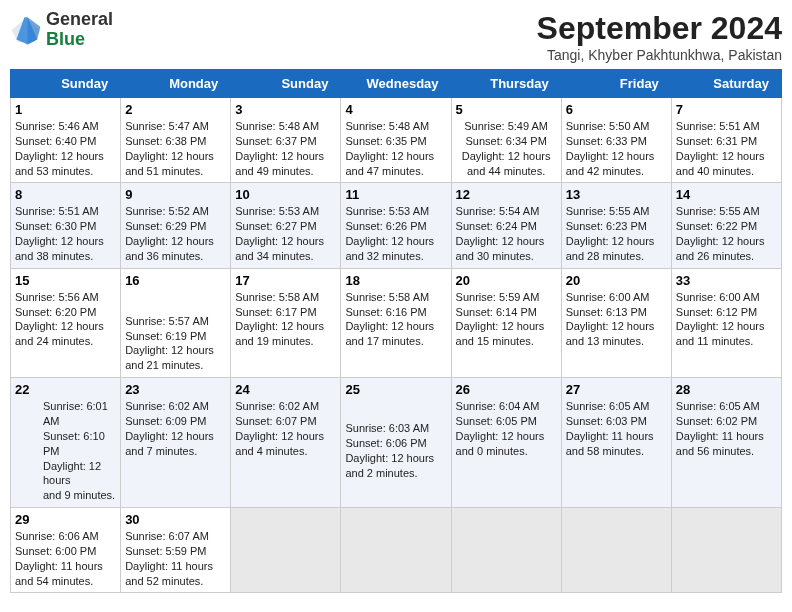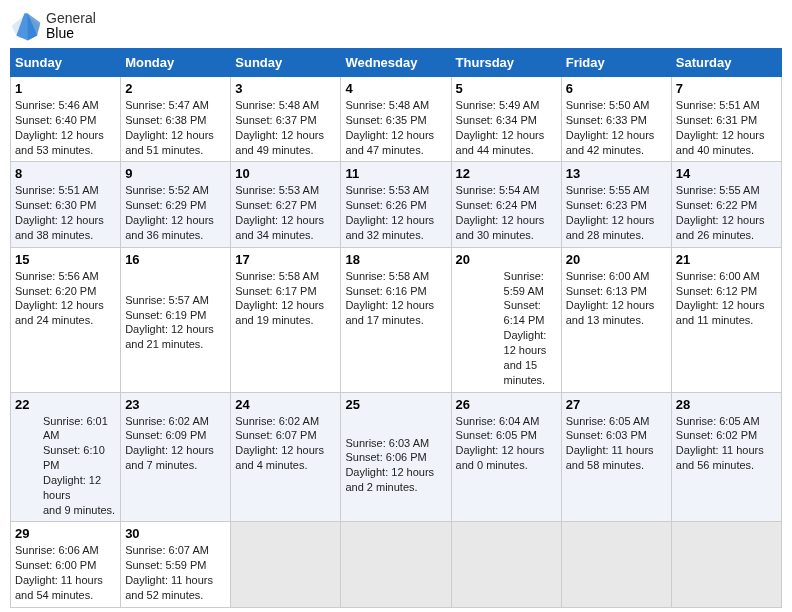--- a/index.html
+++ b/index.html
@@ -15,26 +15,26 @@
       justify-content: space-between;
       align-items: flex-start;
       margin-bottom: 6px;
     }
     .logo {
       display: flex;
       align-items: center;
       gap: 4px;
     }
     .logo-text {
-      font-size: 14px;
-      font-weight: normal;
+      font-size: 18px;
+      font-weight: bold;
       line-height: 1.1;
     }
     .logo-text .general { color: #333; }
-    .logo-text .blue { color: #000000; }
+    .logo-text .blue { color: #15803d; }
     .logo-icon {
       width: 32px;
       height: 32px;
     }
     .title-block {
       text-align: right;
     }
     .month-title {
       font-size: 32px;
       font-weight: bold;
@@ -45,22 +45,22 @@
       color: #444;
     }
     .calendar {
       width: 100%;
       border-collapse: collapse;
       font-size: 11px;
     }
     .calendar th {
       background: #1a6abf;
       color: #fff;
-      padding: 6px 4px;
-      text-align: left;
+      padding: 6px 12px;
+      text-align: right;
       font-size: 13px;
       font-weight: bold;
       border: 1px solid #1a6abf;
     }
     .calendar td {
       border: 1px solid #ccc;
       vertical-align: top;
       padding: 4px;
       width: 110px;
       min-height: 80px;
@@ -93,20 +93,24 @@
   <div class="logo">
     <svg class="logo-icon" viewBox="0 0 40 40" xmlns="http://www.w3.org/2000/svg">
       <polygon points="20,5 38,20 30,35 10,35 2,20" fill="#1a6abf" opacity="0.15"></polygon>
       <polygon points="22,4 38,16 34,32 22,38" fill="#1a6abf" opacity="0.6"></polygon>
       <polygon points="18,4 22,4 34,32 22,38 8,32" fill="#2980d9" opacity="0.8"></polygon>
     </svg>
     <div class="logo-text">
       <span class="general">General</span><br>
       <span class="blue">Blue</span>
     </div>
+  </div>
+  <div class="title-block">
+    <div class="month-title">September 2024</div>
+    <div class="location">Tangi, Khyber Pakhtunkhwa, Pakistan</div>
   </div>
 </div>
 
 <table class="calendar">
   <thead>
     <tr>
       <th>Sunday</th>
       <th>Monday</th>
       <th>Sunday</th>
       <th>Wednesday</th>
@@ -140,21 +144,21 @@
         </td>
         <td>
           <span class="day-num">4</span>
           <div class="day-info" style="white-space: pre-line;">Sunrise: 5:48 AM
 Sunset: 6:35 PM
 Daylight: 12 hours
 and 47 minutes.</div>
         </td>
         <td>
           <span class="day-num">5</span>
-          <div class="day-info" style="white-space: pre-line;">Sunrise: 5:49 AM
+          <div class="day-info" style="white-space: pre-line; text-align: center;">Sunrise: 5:49 AM
 Sunset: 6:34 PM
 Daylight: 12 hours
 and 44 minutes.</div>
         </td>
         <td>
           <span class="day-num">6</span>
           <div class="day-info" style="white-space: pre-line;">Sunrise: 5:50 AM
 Sunset: 6:33 PM
 Daylight: 12 hours
 and 42 minutes.</div>
@@ -242,34 +246,34 @@
         </td>
         <td>
           <span class="day-num">18</span>
           <div class="day-info" style="white-space: pre-line;">Sunrise: 5:58 AM
 Sunset: 6:16 PM
 Daylight: 12 hours
 and 17 minutes.</div>
         </td>
         <td>
           <span class="day-num">20</span>
-          <div class="day-info" style="white-space: pre-line; margin-left: 48px;">Sunrise: 5:59 AM
+          <div class="day-info" style="white-space: pre-line;">Sunrise: 5:59 AM
 Sunset: 6:14 PM
 Daylight: 12 hours
 and 15 minutes.</div>
         </td>
         <td>
           <span class="day-num">20</span>
           <div class="day-info" style="white-space: pre-line;">Sunrise: 6:00 AM
 Sunset: 6:13 PM
 Daylight: 12 hours
 and 13 minutes.</div>
         </td>
         <td>
-          <span class="day-num">21</span>
+          <span class="day-num">33</span>
           <div class="day-info" style="white-space: pre-line;">Sunrise: 6:00 AM
 Sunset: 6:12 PM
 Daylight: 12 hours
 and 11 minutes.</div>
         </td>
       </tr>
       <tr>
         <td>
           <span class="day-num">22</span>
           <div class="day-info" style="white-space: pre-line; margin-left: 28px;">Sunrise: 6:01 AM

